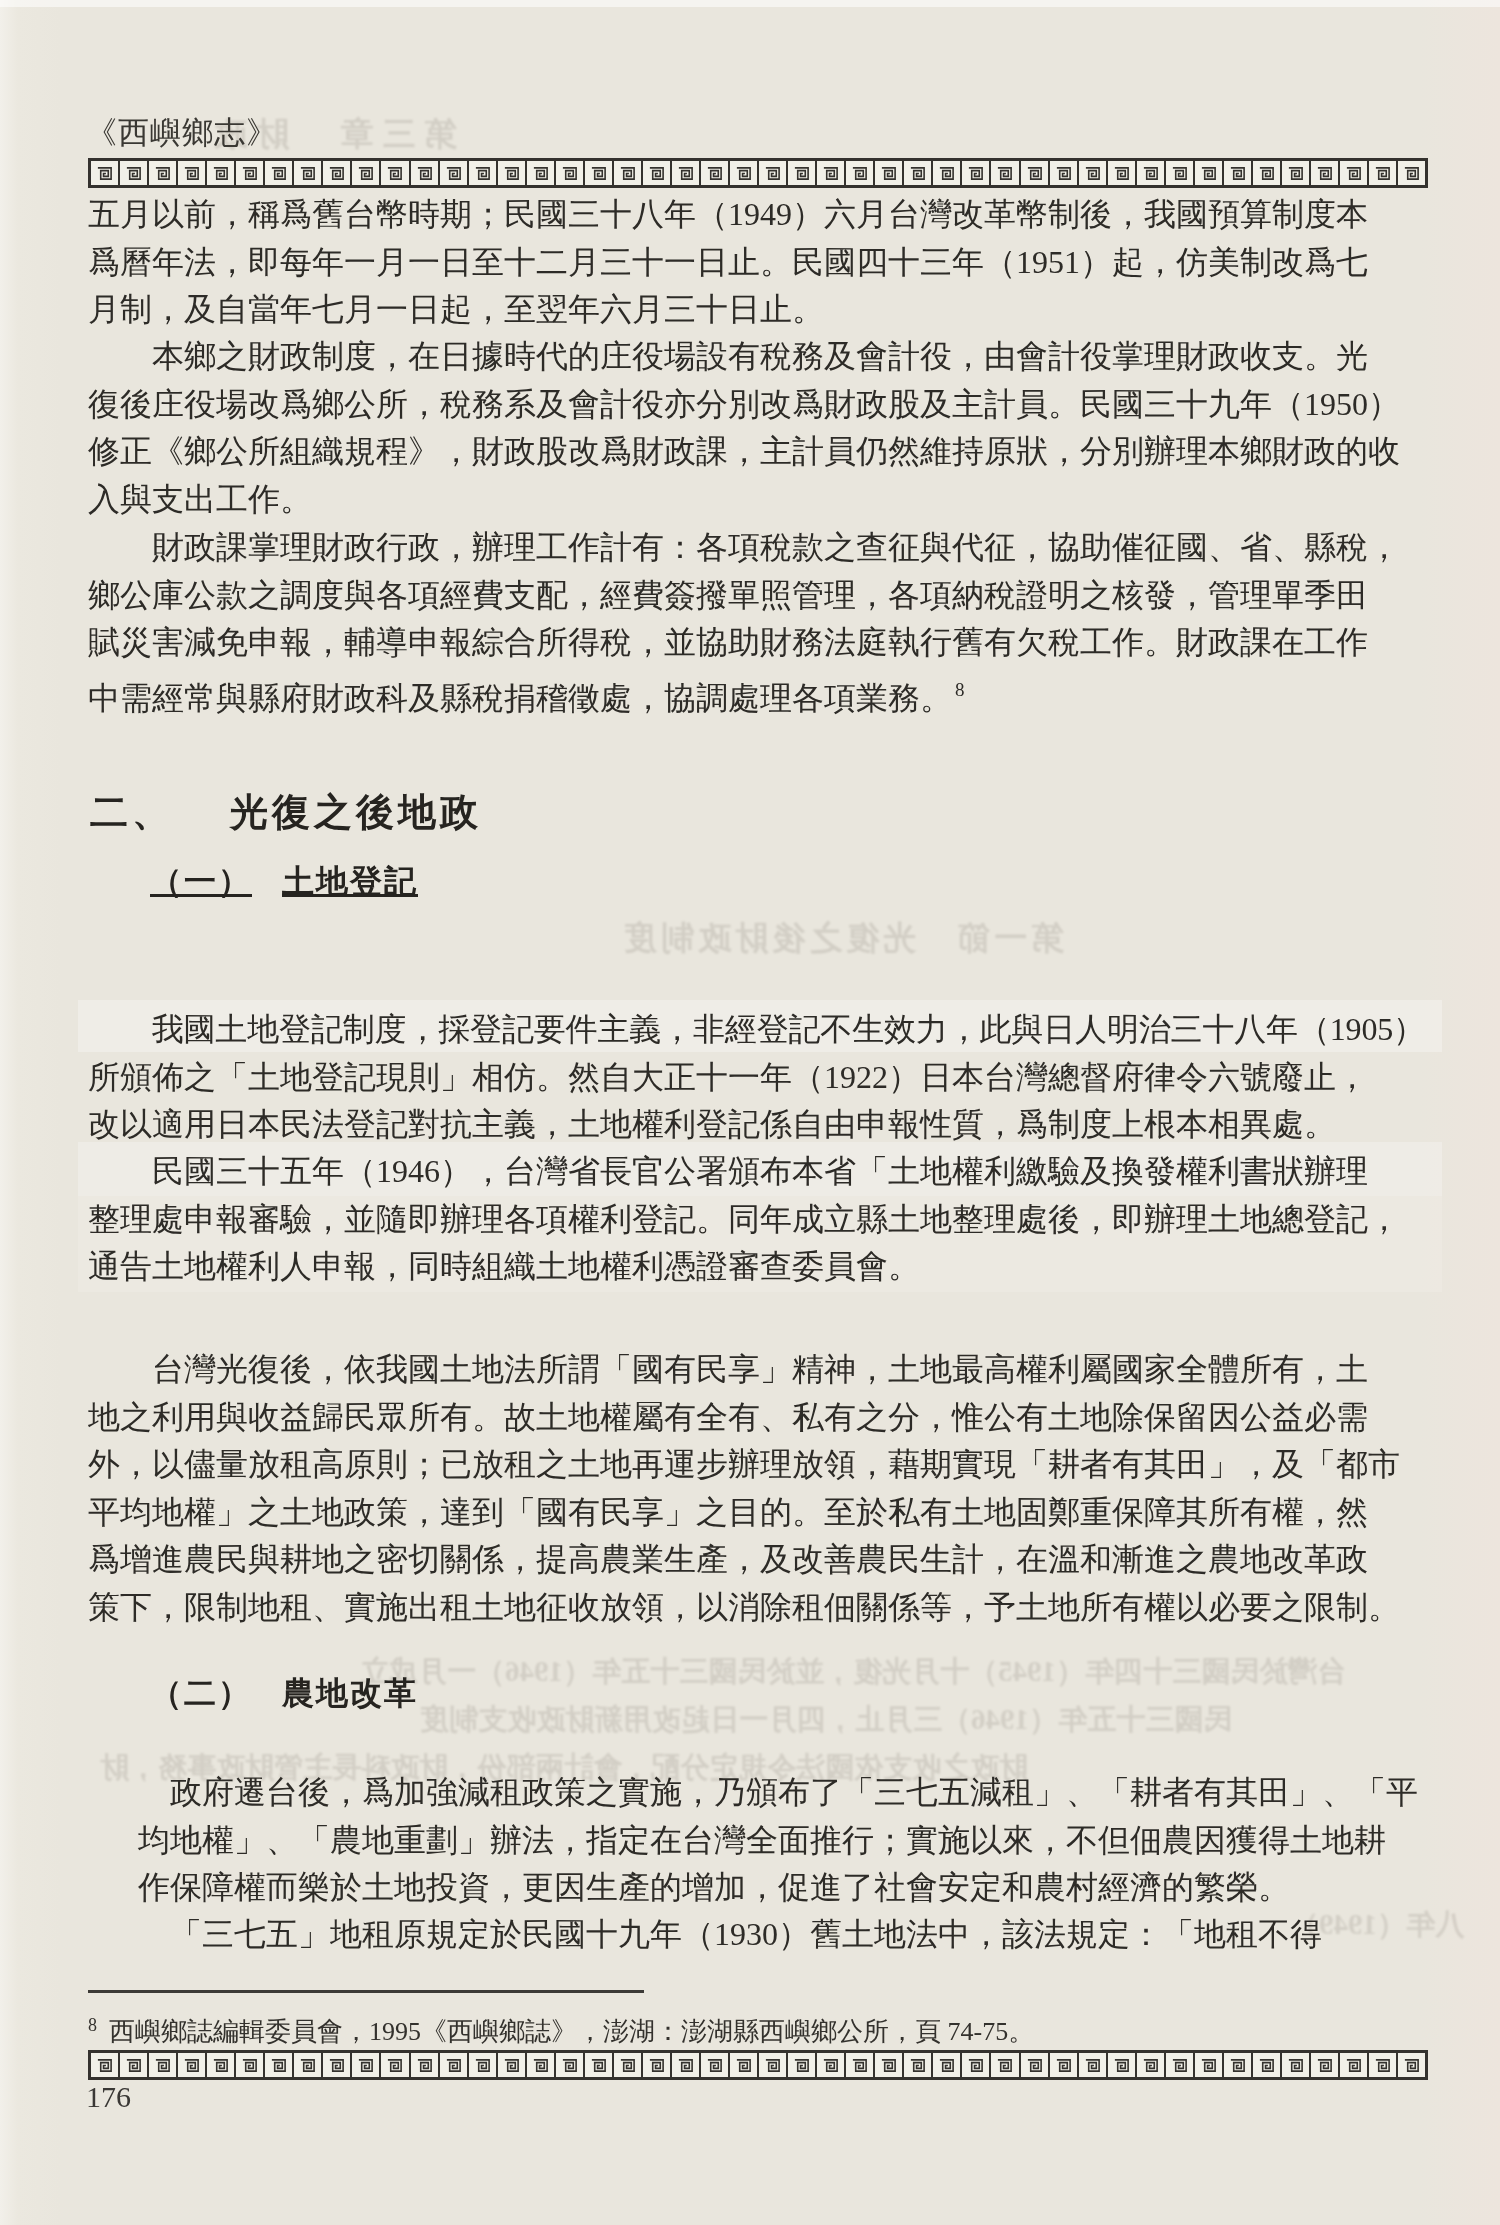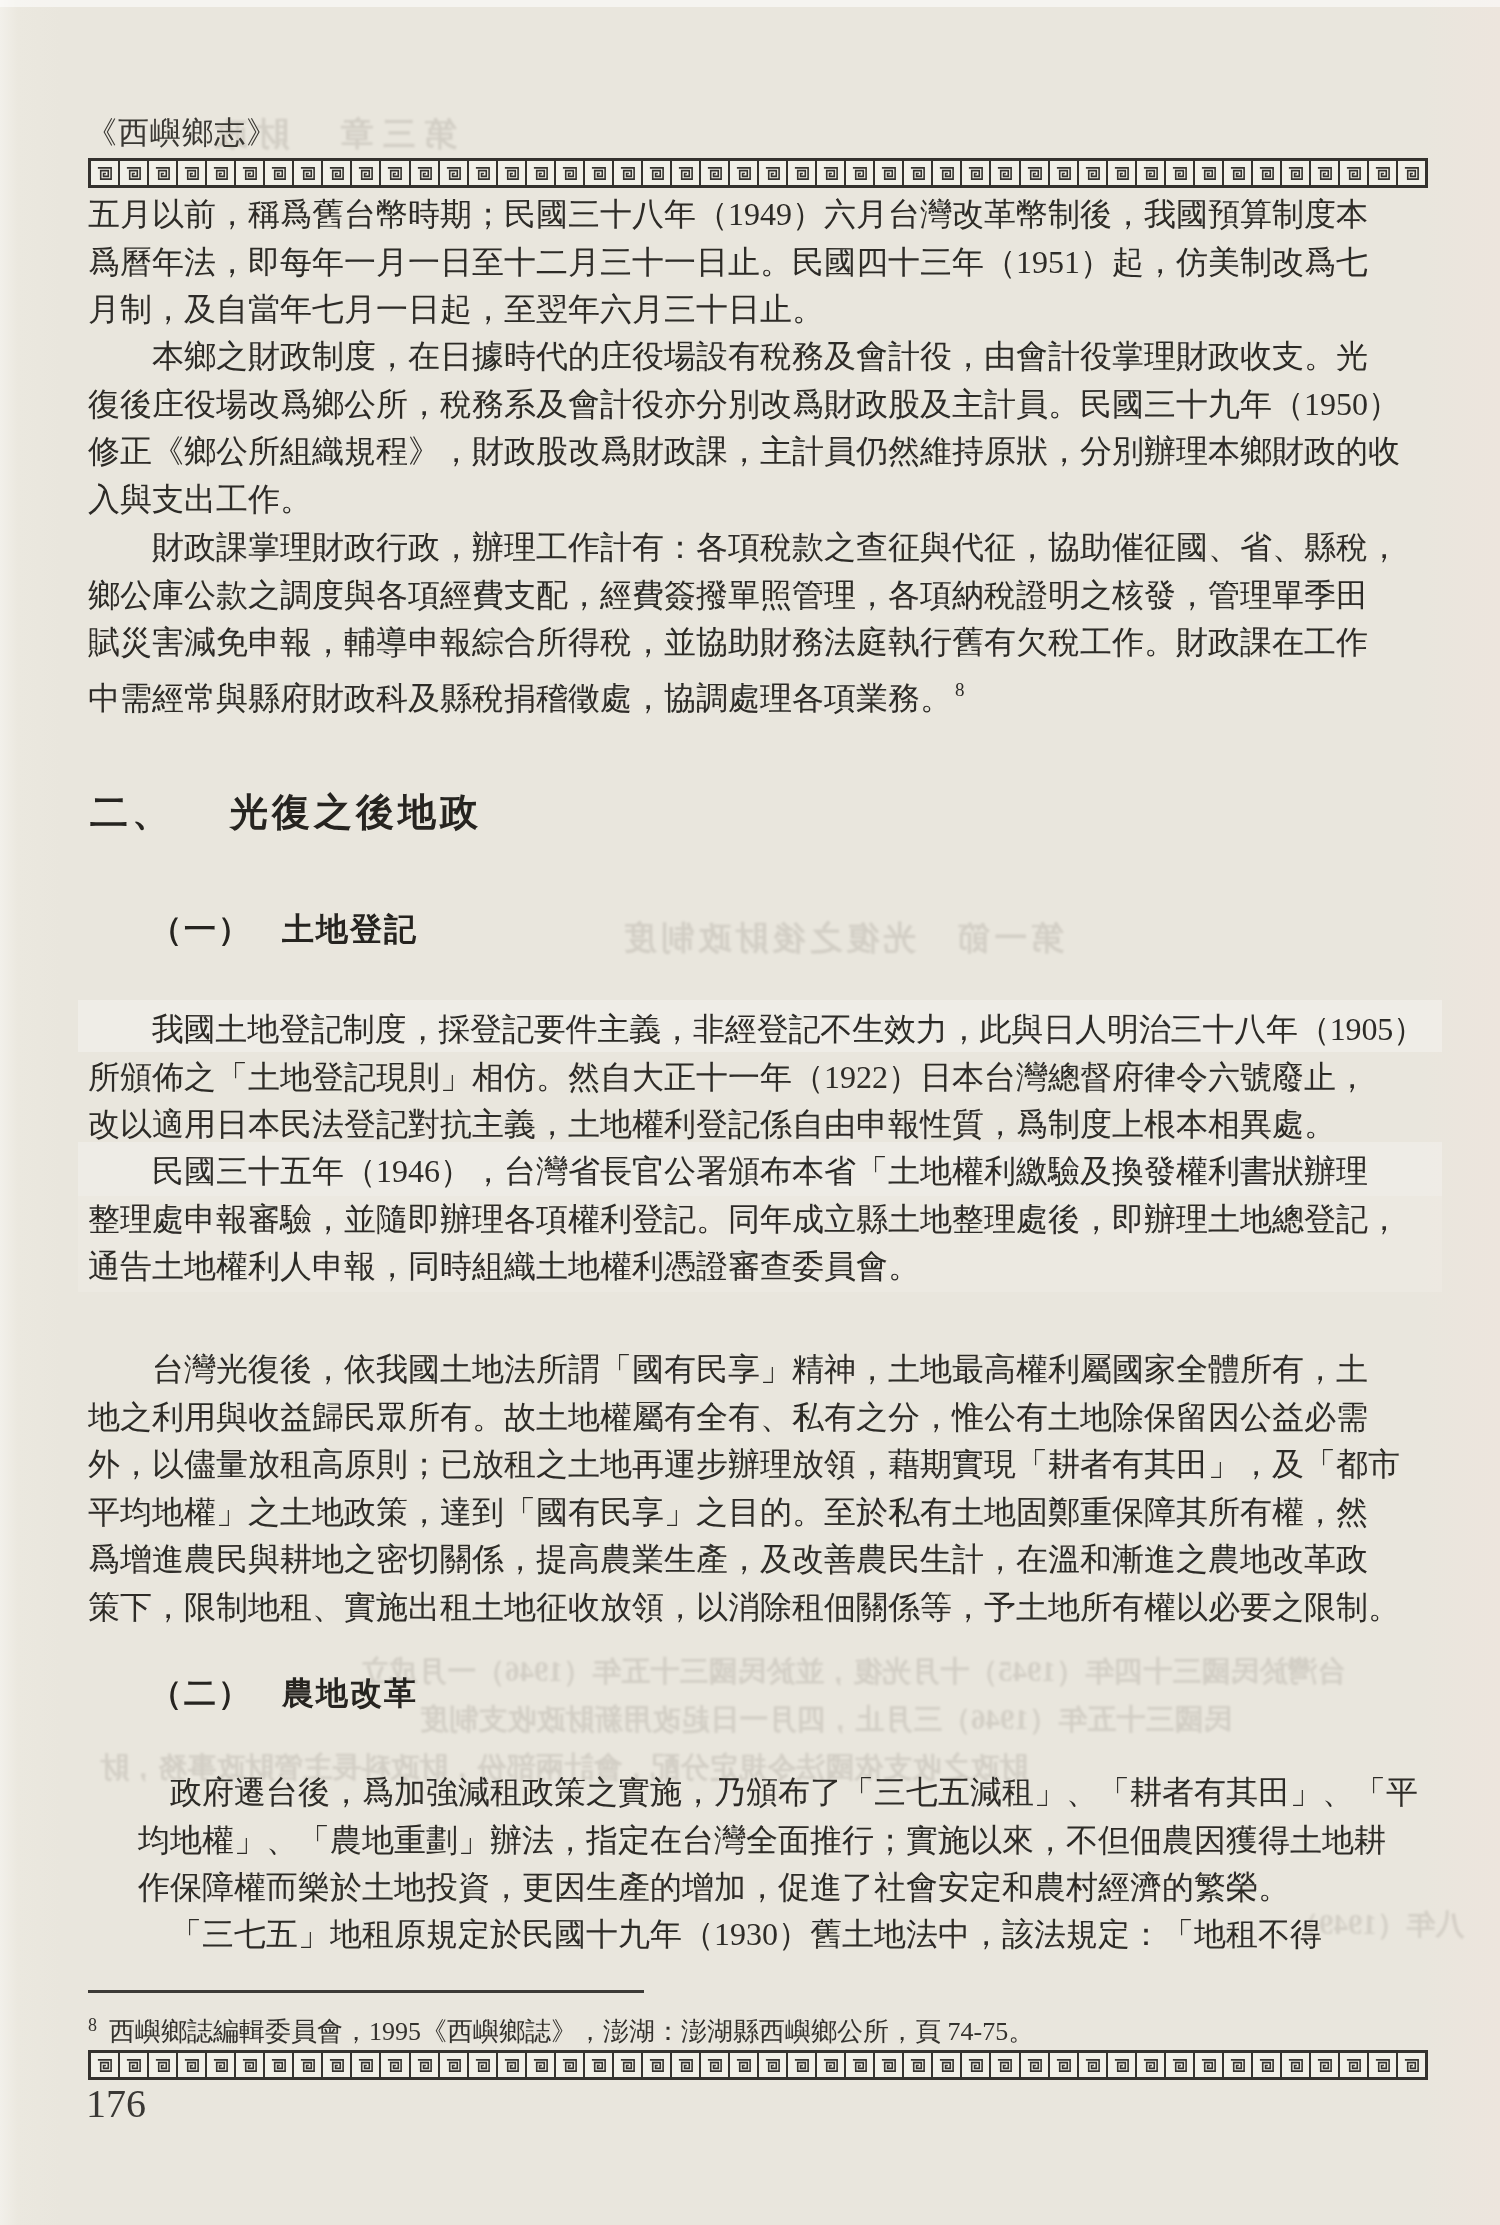--- a/index.html
+++ b/index.html
@@ -25,25 +25,25 @@
   .para.inset{left:138px;width:1287px;}
   .tline{white-space:nowrap;}
   #p1{top:191px;} #p2{top:333px;} #p3a{top:524px;} #p3last{top:666px;}
   #p4{top:1006px;} #p5{top:1148px;} #p6{top:1346px;}
   #p7{top:1769px;} #p8{top:1911px;}
   .sup8{font-size:19px;vertical-align:13px;margin-left:3px;}
   .h1{position:absolute;left:90px;top:787px;font-size:38px;font-weight:700;letter-spacing:4px;color:#262420;}
   .h1 .t{margin-left:56px;}
   .sub{position:absolute;left:150px;font-size:32px;font-weight:700;letter-spacing:2px;color:#262420;}
   .sub .t{margin-left:30px;}
-  #sub1{top:908px;} #sub2{top:1672px;}
+  #sub1{top:860px;text-decoration:underline;} #sub2{top:1672px;}
   .footrule{position:absolute;left:88px;top:1990px;width:556px;border-top:3px solid #3c3a36;}
   .footnote{position:absolute;left:88px;top:2008px;width:1337px;font-size:26px;line-height:34px;color:#33312d;white-space:nowrap;}
   .fsup{font-size:18px;vertical-align:9px;margin-right:12px;}
-  .pagenum{position:absolute;left:86px;top:2080px;font-size:40px;color:#3a3835;}
+  .pagenum{position:absolute;left:86px;top:2080px;font-size:30px;color:#3a3835;}
   .bleed{position:absolute;transform:scaleX(-1);opacity:.16;filter:blur(1.2px);
     color:#5f574d;font-weight:600;white-space:nowrap;pointer-events:none;}
   .bl1{top:112px;left:205px;font-size:33px;letter-spacing:9px;}
   .bl2{top:916px;left:620px;font-size:33px;letter-spacing:4px;}
   .bl3{top:1652px;left:360px;font-size:29px;}
   .bl4{top:1700px;left:420px;font-size:29px;}
   .bl5{top:1748px;left:100px;font-size:29px;}
   .bl6{top:1905px;left:1290px;font-size:29px;}
 </style>
 </head>

